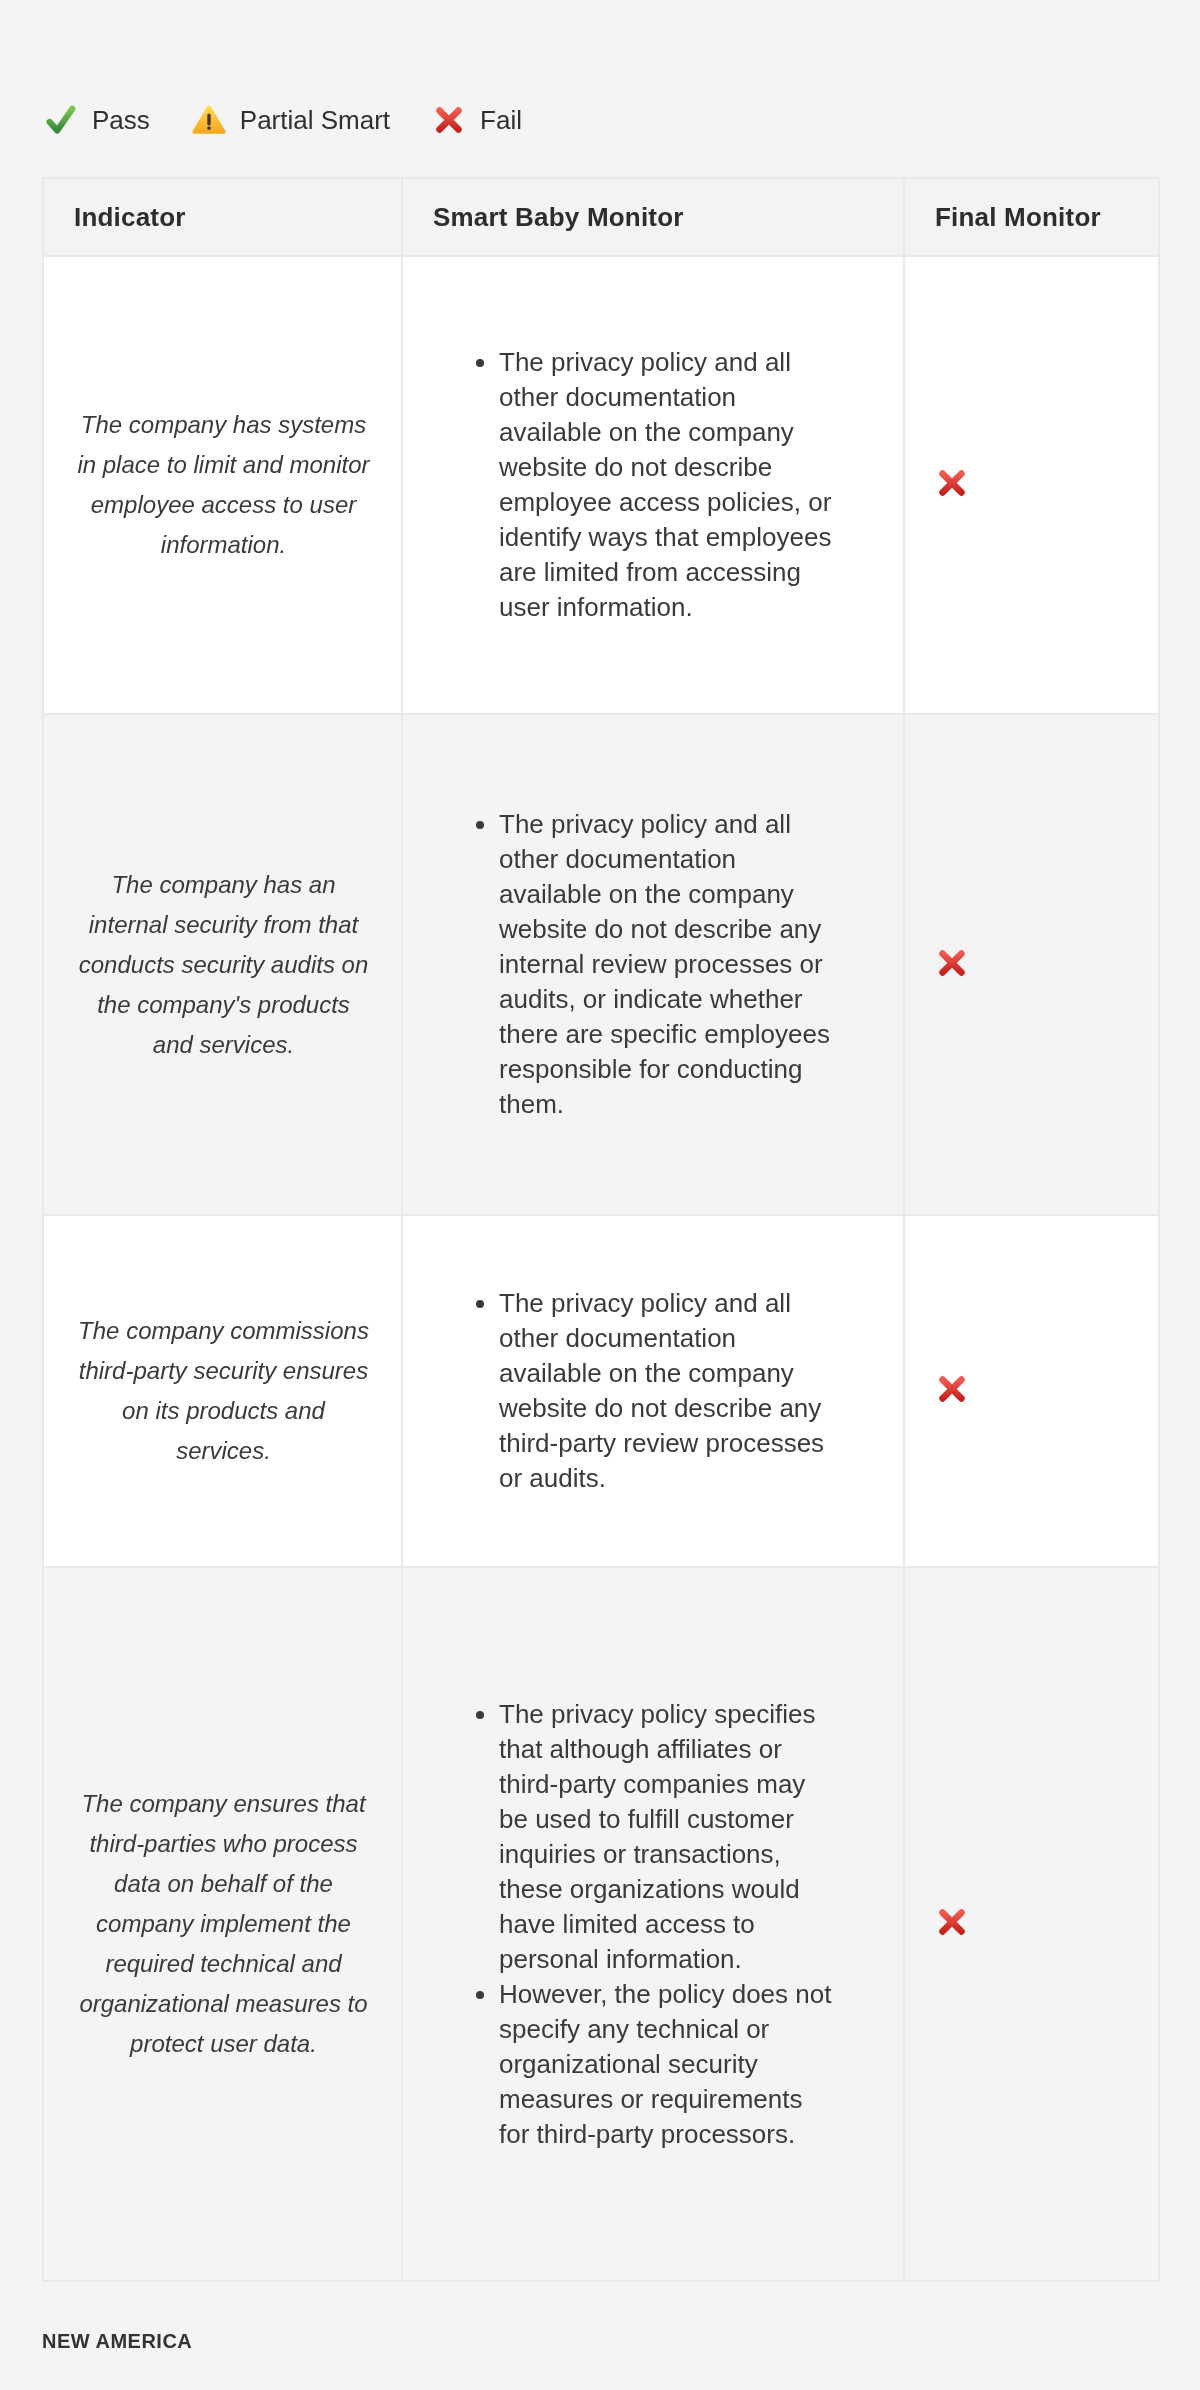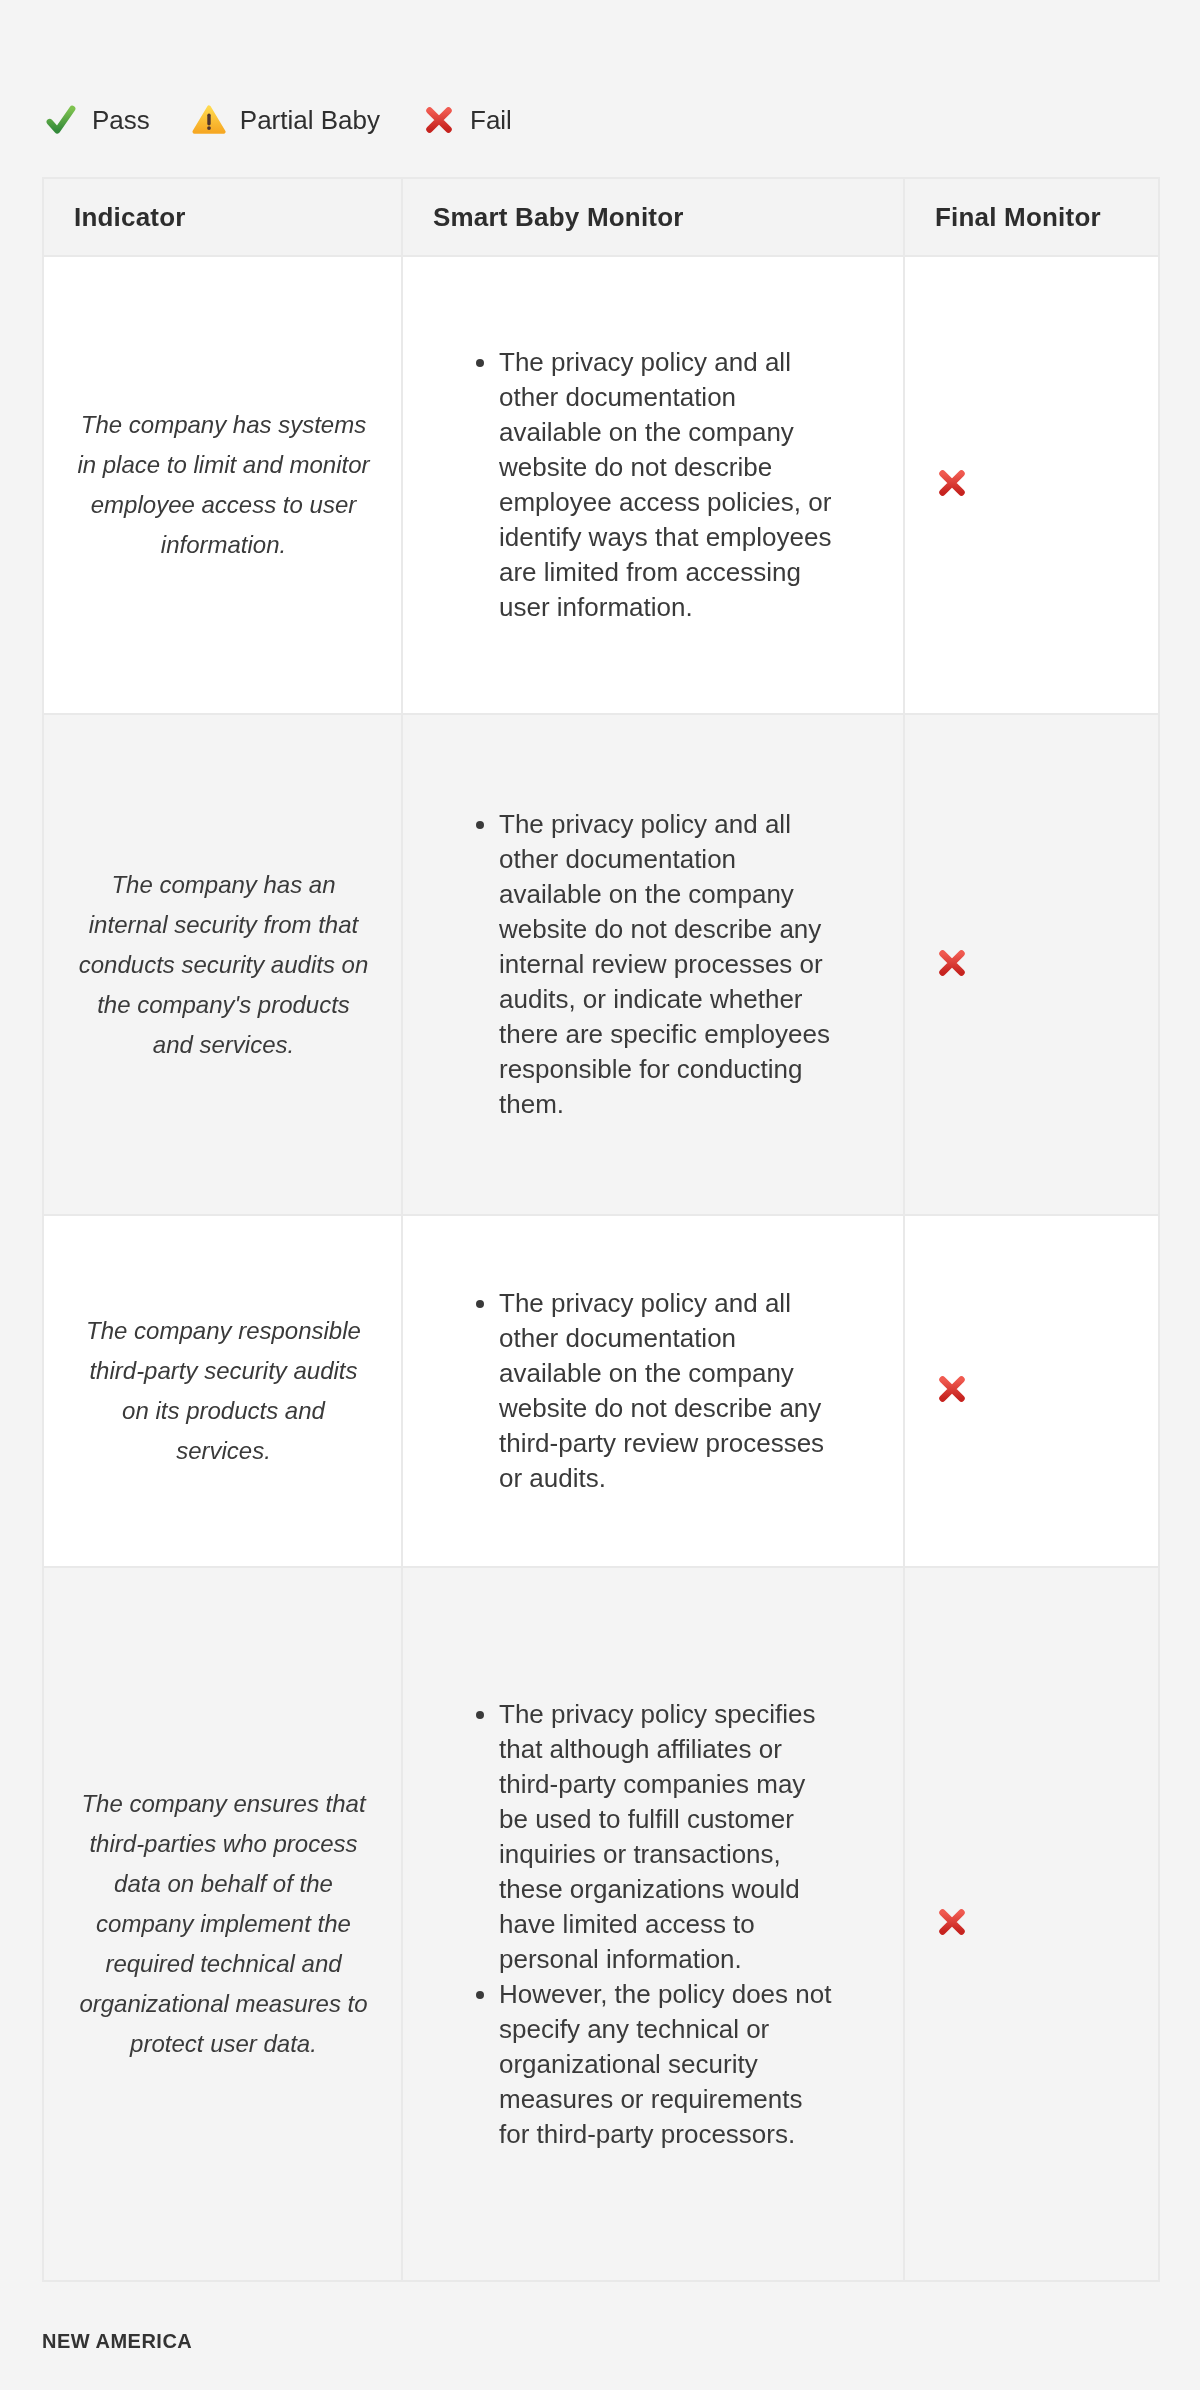--- a/index.html
+++ b/index.html
@@ -76,21 +76,21 @@
               <linearGradient id="gwarn" x1="0" y1="0" x2="0" y2="1">
             <stop offset="0" stop-color="#ffd94d"></stop>
                 <stop offset="1" stop-color="#f6a823"></stop>
           </linearGradient>
             </defs>
           <path d="M18 4.5 L33.5 30.5 L2.5 30.5 Z" fill="url(#gwarn)" stroke="url(#gwarn)" stroke-width="4" stroke-linejoin="round"></path>
           <path d="M18 13 L18 22" fill="none" stroke="#4e342e" stroke-width="3.6" stroke-linecap="round"></path>
           <circle cx="18" cy="26.6" r="2" fill="#4e342e"></circle>
         </svg>
       </span>
-      <span class="legend-label">Partial Baby</span>
+      <span class="legend-label">Partial Smart</span>
     </div>
     <div class="legend-item">
       <span class="icon">
         <svg viewBox="0 0 36 36" width="34" height="34">
           <defs>
               <linearGradient id="gfail" x1="0" y1="0" x2="0" y2="1">
             <stop offset="0" stop-color="#f05a50"></stop>
                 <stop offset="1" stop-color="#c6231f"></stop>
           </linearGradient>
             </defs>
@@ -158,21 +158,21 @@
     </linearGradient>
                 </defs>
     <path d="M8 8 L28 28 M28 8 L8 28" fill="none" stroke="url(#gfailr)" stroke-width="7" stroke-linecap="round"></path>
   </svg>
             </span>
     </td>
   </tr>
 
   <tr>
     <td class="indicator-cell">
-      <span class="indicator-text">The company responsible third-party security audits on its products and services.</span>
+      <span class="indicator-text">The company commissions third-party security ensures on its products and services.</span>
     </td>
     <td class="findings-cell">
       <ul class="findings-list">
               <li>The privacy policy and all other documentation available on the company website do not describe any third-party review processes or audits.</li>
             </ul>
     </td>
     <td class="result-cell">
       <span class="icon result-icon">
               <svg viewBox="0 0 36 36" width="34" height="34">
     <defs>

